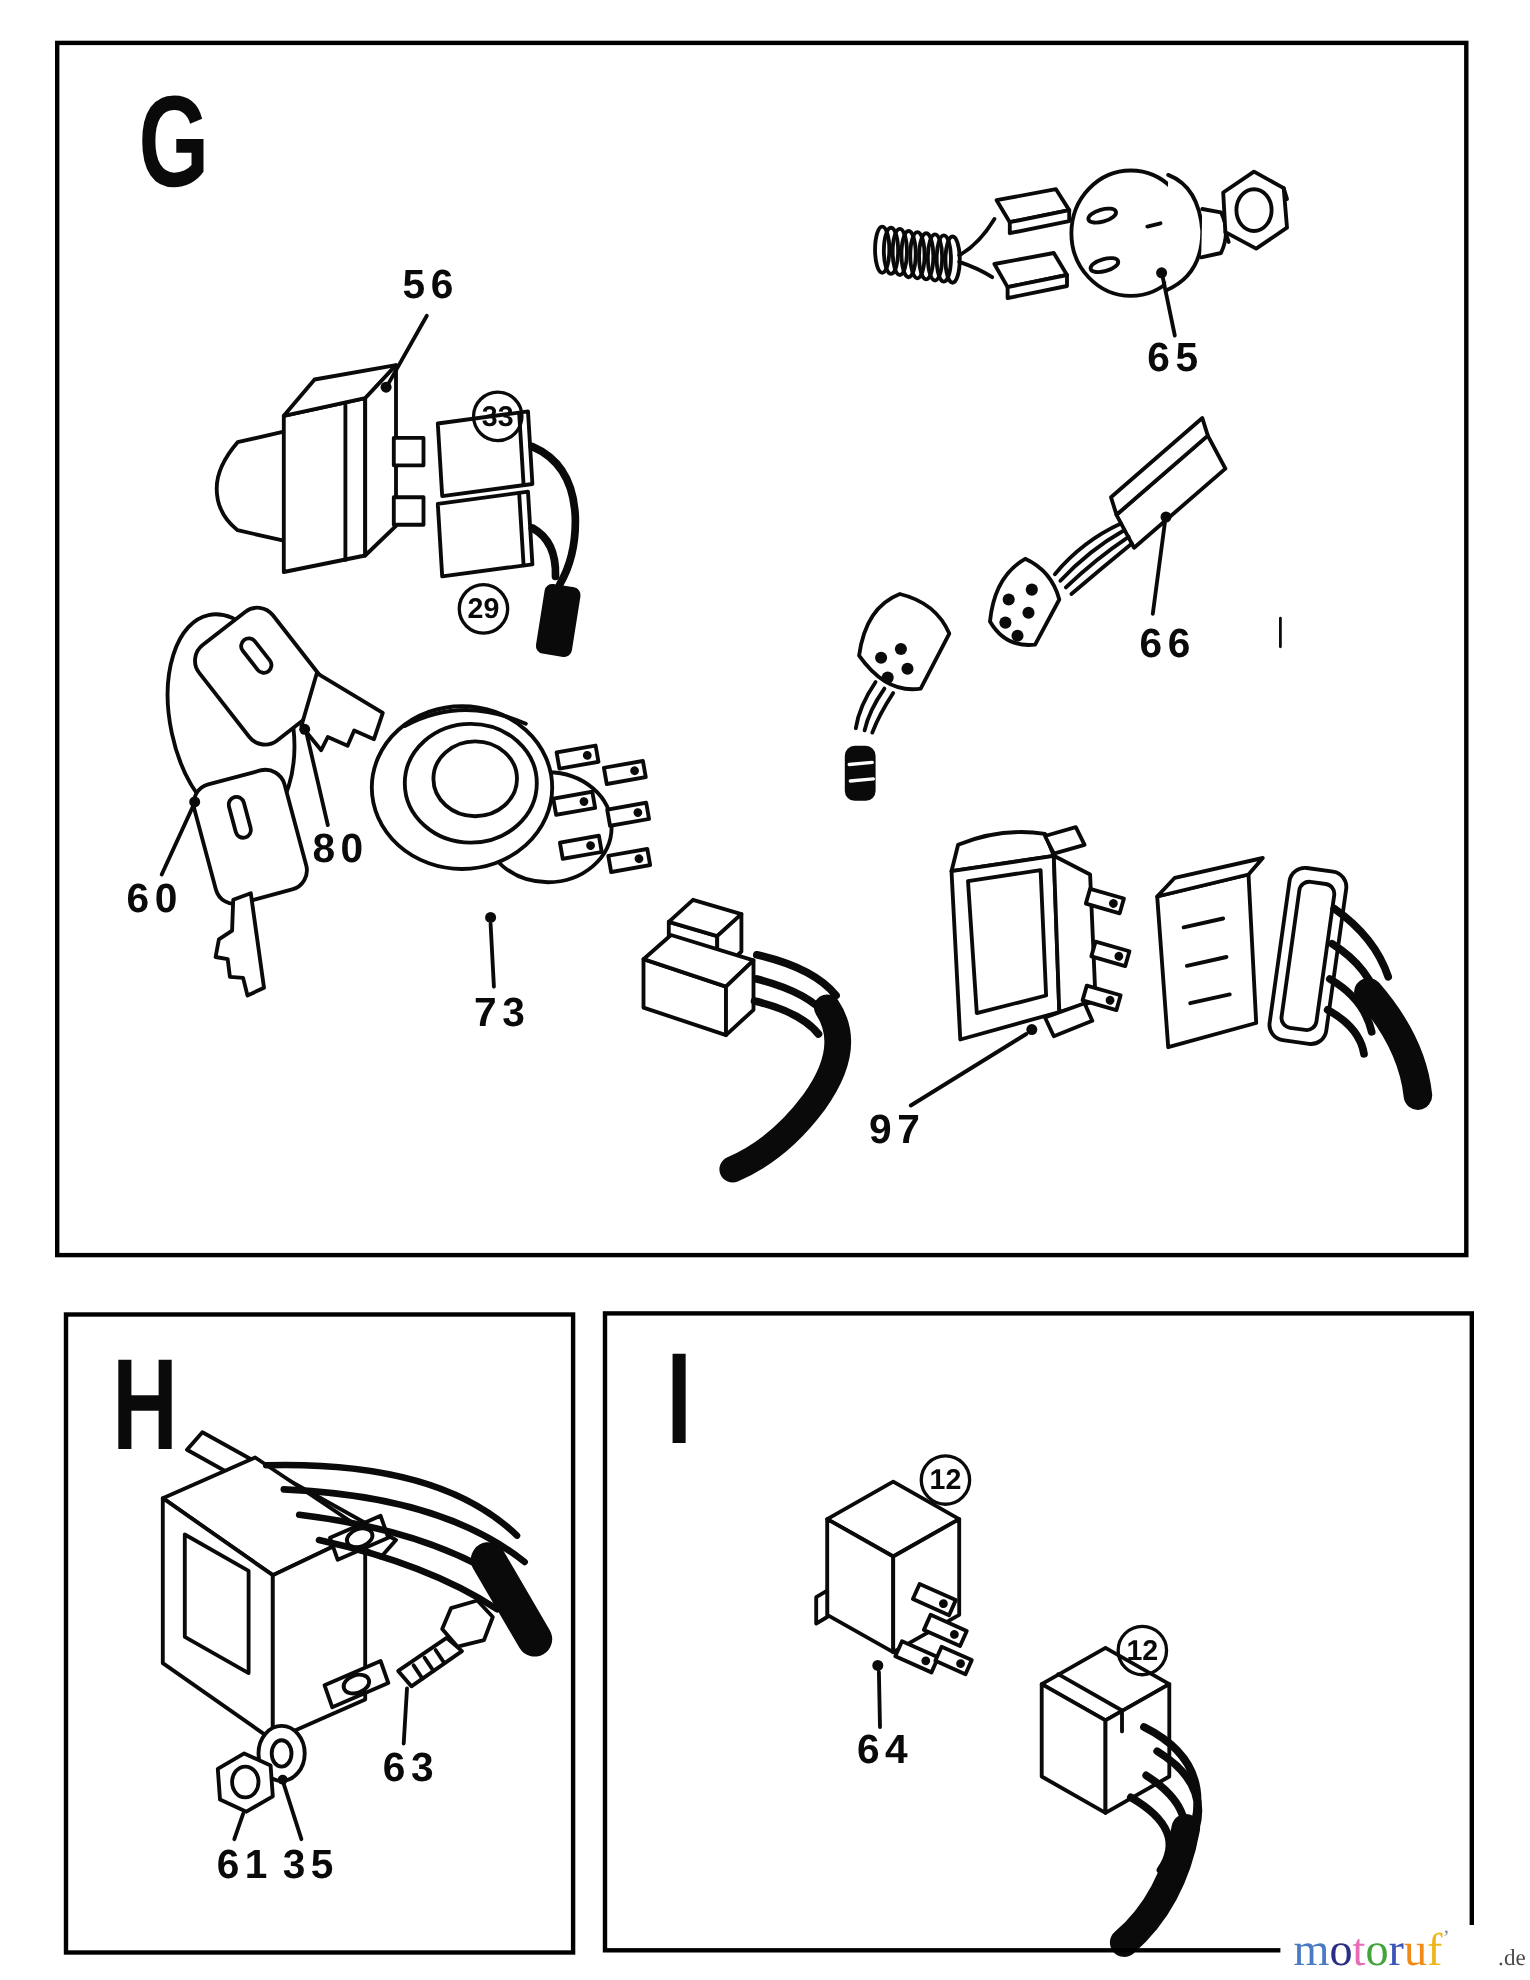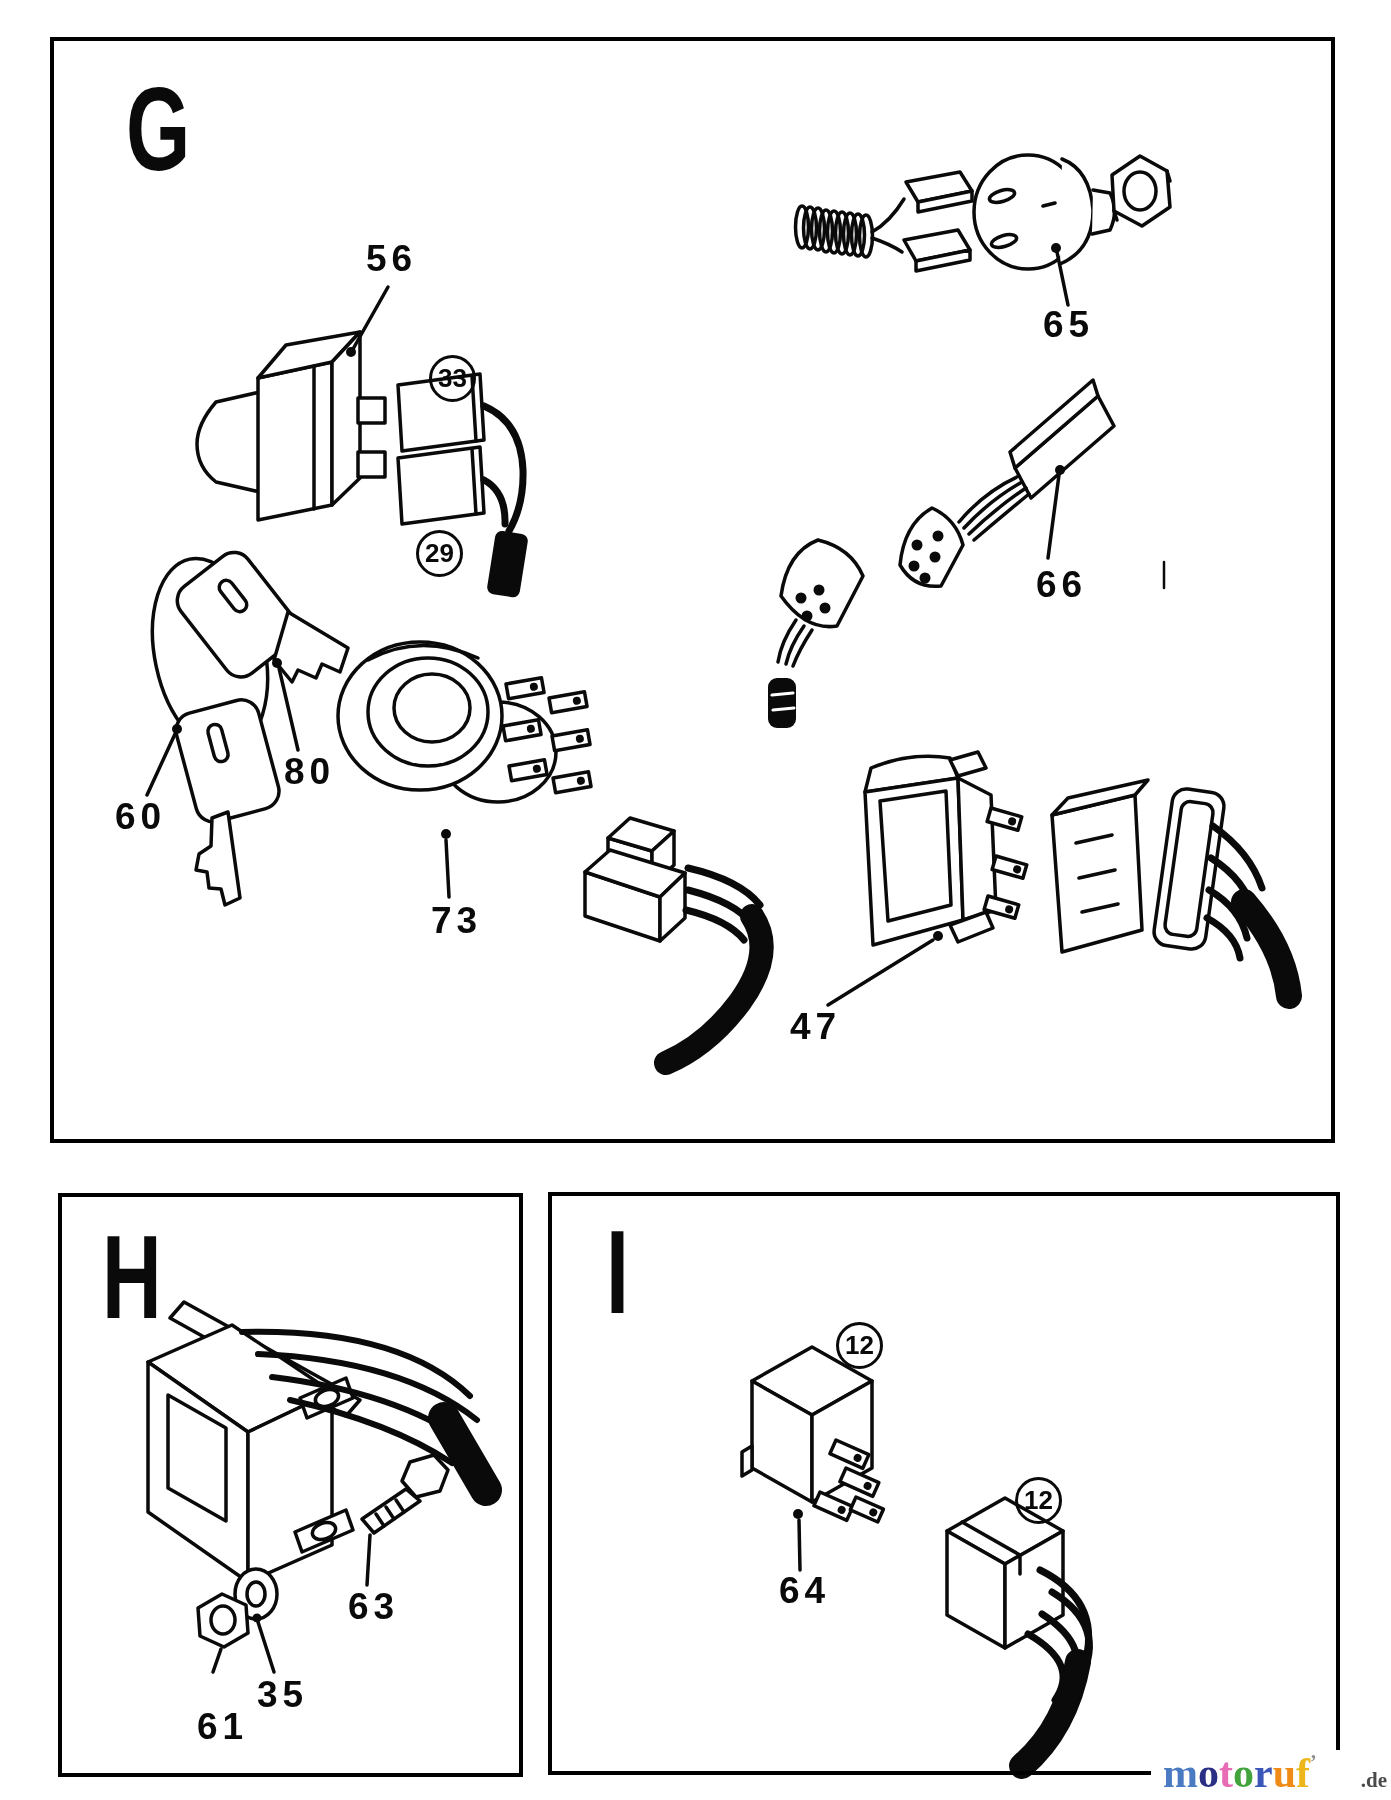--- a/index.html
+++ b/index.html
@@ -10,21 +10,21 @@
   #box-h{left:58px;top:1193px;width:457px;height:576px;}
   #box-i{left:548px;top:1192px;width:784px;height:575px;}
   .sect-letter{position:absolute;font-weight:800;font-size:118px;line-height:1;
                transform:scaleX(0.7);transform-origin:left top;letter-spacing:0;}
   .plabel{position:absolute;font-weight:700;font-size:37px;line-height:1;letter-spacing:5px;white-space:nowrap;}
   .cref{position:absolute;width:41px;height:41px;border:3.5px solid #0a0a0a;border-radius:50%;
         display:flex;align-items:center;justify-content:center;
         font-weight:700;font-size:26px;letter-spacing:0;background:transparent;}
   svg.linework{position:absolute;left:0;top:0;}
   .logo{position:absolute;right:2px;bottom:4px;background:#fff;padding:2px 2px 2px 12px;white-space:nowrap;}
-  .logo span{font-family:"Liberation Serif","DejaVu Serif",serif;font-weight:700;font-size:42px;line-height:1;}
+  .logo span{font-family:"Liberation Serif","DejaVu Serif",serif;font-weight:400;font-size:42px;line-height:1;}
   .logo .raised{font-size:20px;vertical-align:18px;}
   .logo .suffix{font-size:21px;margin-left:44px;}
 </style>
 </head>
 <body>
 
 <div class="page">
 
   <svg class="linework" width="1391" height="1800" viewBox="0 0 1391 1800">
     <g stroke="#0a0a0a" stroke-width="3.5" fill="none" stroke-linecap="round" stroke-linejoin="round">
@@ -283,22 +283,22 @@
   <div class="sect-letter" style="left:126px;top:70px;">G</div>
   <div class="sect-letter" style="left:102px;top:1218px;">H</div>
   <div class="sect-letter" style="left:606px;top:1213px;">I</div>
 
   <div class="plabel" style="left:366px;top:240px;">56</div>
   <div class="plabel" style="left:1043px;top:306px;">65</div>
   <div class="plabel" style="left:1036px;top:566px;">66</div>
   <div class="plabel" style="left:284px;top:753px;">80</div>
   <div class="plabel" style="left:115px;top:798px;">60</div>
   <div class="plabel" style="left:431px;top:902px;">73</div>
-  <div class="plabel" style="left:790px;top:1008px;">47</div>
-  <div class="plabel" style="left:197px;top:1676px;margin-top:32px;">61</div>
+  <div class="plabel" style="left:790px;top:1008px;">97</div>
+  <div class="plabel" style="left:197px;top:1676px;">61</div>
   <div class="plabel" style="left:257px;top:1676px;">35</div>
   <div class="plabel" style="left:348px;top:1588px;">63</div>
   <div class="plabel" style="left:779px;top:1572px;">64</div>
 
   <div class="cref" style="left:429px;top:339px;margin-top:16px;">
       <span>33</span>
     </div>
   <div class="cref" style="left:416px;top:530px;">
       <span>29</span>
     </div>

